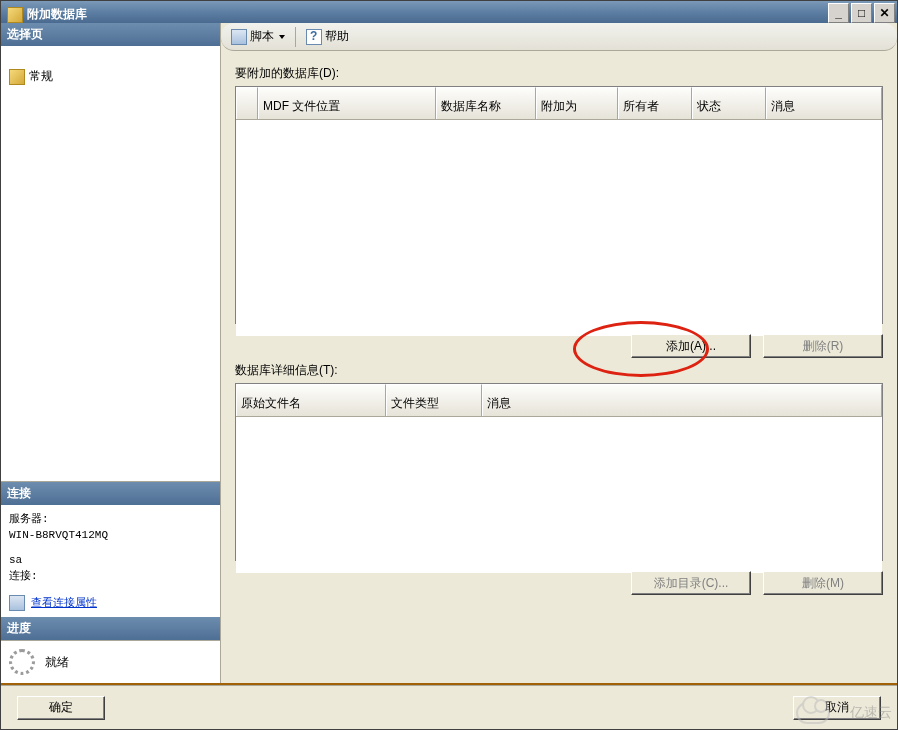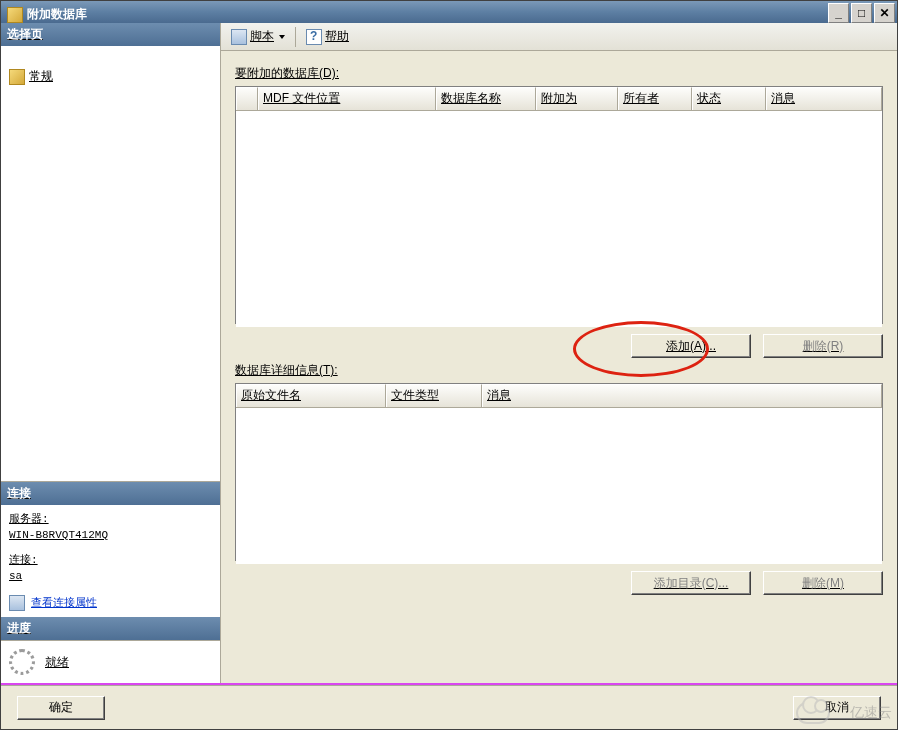--- a/index.html
+++ b/index.html
@@ -21,45 +21,45 @@
 }
 .titlebar-icon { width: 16px; height: 16px; margin: 0 4px; background: linear-gradient(135deg,#f5d97a,#d4a93a); border:1px solid #b08820; }
 .titlebar-text { flex: 1; font-weight: bold; }
 .win-btns { display: flex; }
 .win-btn {
   width: 21px; height: 20px; margin-left: 2px;
   background: #d6d3ce; border: 1px solid #fff; border-right-color:#808080; border-bottom-color:#808080;
   display:flex; align-items:center; justify-content:center; font-family: Arial; font-weight:bold; color:#000;
 }
 .client { flex:1; display:flex; flex-direction:column; }
-.top-split { flex:1; display:flex; border-bottom: 2px solid #d946ef; text-decoration: underline; }
+.top-split { flex:1; display:flex; border-bottom: 2px solid #a16207; }
 .left-pane { width: 220px; background:#fff; border-right: 1px solid #aca899; display:flex; flex-direction:column; }
 .left-header { background: linear-gradient(to bottom,#6d8daf,#4e6f94); color:#fff; padding:3px 6px; font-weight:bold; }
 .left-section { padding: 20px 4px; }
 .left-item { display:flex; align-items:center; padding:2px 4px; }
 .left-item .licon { width:16px; height:16px; margin-right:4px; background: linear-gradient(135deg,#f5d97a,#d4a93a); border:1px solid #b08820; }
 .left-conn { border-top:1px solid #aca899; }
 .left-conn-body { padding:6px 8px; font-family: Consolas, "Courier New", monospace; font-size:11px; line-height:1.5; }
 .link { color:#0033cc; text-decoration: underline; cursor: pointer; }
 .right-pane { flex:1; display:flex; flex-direction:column; background:#ece9d8; }
-.toolbar { height:28px; background:linear-gradient(to bottom,#f2f2ee,#e3e1d6); border-bottom:1px solid #aca899; display:flex; align-items:center; padding:0 6px; gap:4px; }
+.toolbar { height:28px; background:linear-gradient(to bottom,#f2f2ee,#e3e1d6); border-bottom:1px solid #aca899; display:flex; align-items:center; padding:0 6px; gap:4px;border-radius:13px; }
 .tb-item { display:flex; align-items:center; gap:3px; padding:2px 4px; }
 .tb-icon { width:16px; height:16px; display:inline-block; }
 .tb-icon.script { background: linear-gradient(to bottom,#dce6f2,#a9c1de); border:1px solid #6a8bb0; }
 .tb-icon.help { background:#fff; border:1px solid #6a8bb0; position:relative; }
 .tb-icon.help::after { content:"?"; position:absolute; top:-1px; left:3px; color:#3b6ea5; font-weight:bold; }
 .tb-drop { width:0; height:0; border-left:3px solid transparent; border-right:3px solid transparent; border-top:4px solid #000; margin-left:2px;}
 .tb-sep { width:1px; height:20px; background:#aca899; margin:0 2px; }
 .main-area { flex:1; padding: 14px 14px 8px 14px; display:flex; flex-direction:column; overflow:hidden; position:relative; }
 .label-above { margin-bottom:4px; }
 .grid-wrap { border:1px solid #808080; background:#fff; }
 .grid-head { display:flex; background:#ece9d8; border-bottom:1px solid #aca899; }
 .grid-head .gh {
   border-right:1px solid #aca899; border-top:1px solid #fff; border-left:1px solid #fff;
-  padding:2px 4px; height:23px; background:linear-gradient(to bottom,#fdfdfb,#e6e3d8);
+  padding:10px 4px; height:32px; background:linear-gradient(to bottom,#fdfdfb,#e6e3d8);
   overflow:hidden; white-space:nowrap;
 }
 .grid-body { background:#fff; }
 .btn-row { display:flex; justify-content:flex-end; gap:12px; margin:10px 0 4px 0; }
 .btn {
   width:120px; height:24px; background:#ece9d8; border:1px solid #404040;
   border-top-color:#fff; border-left-color:#fff;
   box-shadow: inset -1px -1px 0 #808080;
   font-size:12px; font-family:inherit; text-align:center;
   display:flex; align-items:center; justify-content:center;
@@ -117,22 +117,22 @@
             <span>常规</span>
           </div>
         </div>
 
         <div class="left-conn">
           <div class="left-header">连接</div>
           <div class="left-conn-body">
             <div>服务器:</div>
             <div>WIN-B8RVQT412MQ</div>
             <div style="height:8px"></div>
+            <div>sa</div>
             <div>连接:</div>
-            <div>sa</div>
             <div style="height:10px"></div>
             <div style="display:flex;align-items:center;gap:6px">
               <span class="tb-icon script"></span>
               <span class="link">查看连接属性</span>
             </div>
           </div>
         </div>
 
         <div>
           <div class="left-header">进度</div>

